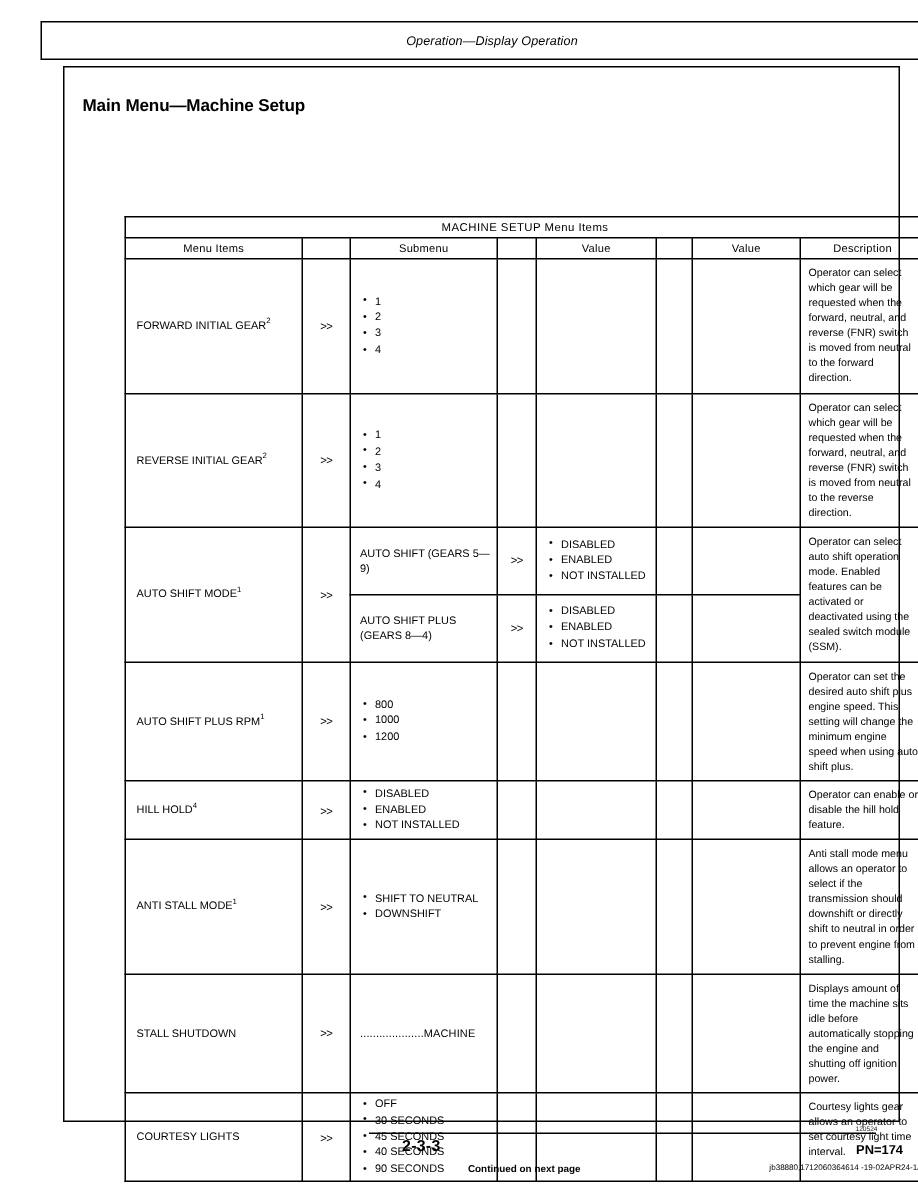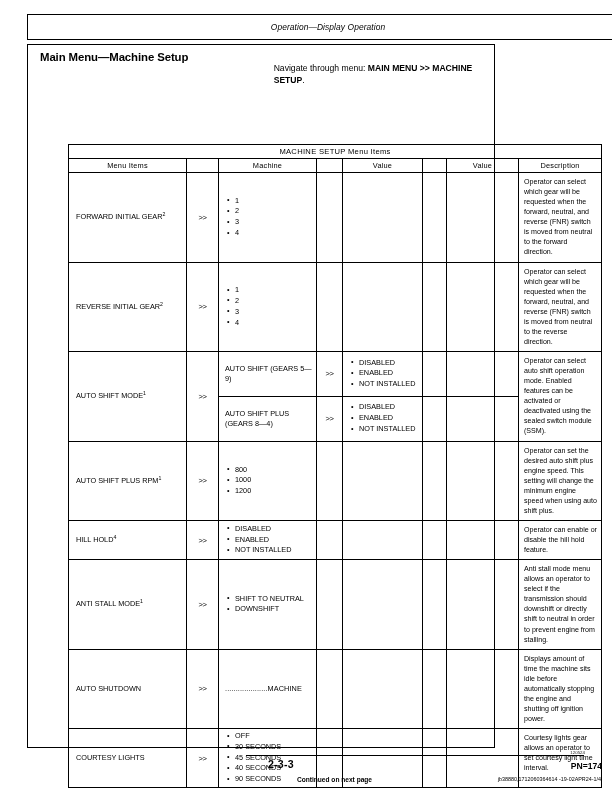--- a/index.html
+++ b/index.html
@@ -28,24 +28,24 @@
   }
   .page-header-title {
     font-style: italic;
     font-size: 8.4px;
     letter-spacing: .1px;
   }
 
   
   .body-frame {
     position: absolute;
-    left: 27px; top: 44px;
-    width: 468px; height: 704px;
+    left: 42px; top: 44px;
+    width: 558px; height: 704px;
     border: 1px solid #000;
-    padding: 6px 12px 0 12px;
+    padding: 20px 12px 0 12px;
   }
 
   
   .intro {
     display: flex;
     gap: 14px;
   }
   .intro-left { width: 272px; }
   .intro-right { width: 258px; padding-top: 11px; }
 
@@ -206,23 +206,20 @@
 
 <div class="page-header">
   <div class="page-header-title">Operation—Display Operation</div>
 </div>
 
 <div class="body-frame">
 
   <div class="intro">
     <div class="intro-left">
       <h1 class="section-title">Main Menu—Machine Setup</h1>
-    </div>
-    <div class="intro-right">
-      <p class="nav-para"><span>Navigate through menu: </span><b>MAIN MENU &gt;&gt; MACHINE SETUP</b><span>.</span></p>
     </div>
   </div>
 
   <table class="menu-table">
     <colgroup>
       <col class="c-menu">
         <col class="c-arrow1">
         <col class="c-sub">
         <col class="c-arrow2">
       <col class="c-val1">
@@ -230,21 +227,21 @@
         <col class="c-val2">
         <col class="c-desc">
     </colgroup>
     <thead>
       <tr>
         <th class="tbl-title" colspan="8">MACHINE SETUP Menu Items</th>
       </tr>
       <tr>
         <th class="col-head">Menu Items</th>
         <th class="col-head"></th>
-        <th class="col-head">Machine</th>
+        <th class="col-head">Submenu</th>
         <th class="col-head"></th>
         <th class="col-head">Value</th>
         <th class="col-head"></th>
         <th class="col-head">Value</th>
         <th class="col-head">Description</th>
       </tr>
     </thead>
     <tbody>
         <tr>
           <td class="menu-name">FORWARD INITIAL GEAR<sup>2</sup></td>
@@ -350,21 +347,21 @@
               <li>DOWNSHIFT</li>
             </ul>
           </td>
           <td class="blank"></td>
           <td class="blank"></td>
           <td class="blank"></td>
           <td class="blank"></td>
           <td class="desc">Anti stall mode menu allows an operator to select if the transmission should downshift or directly shift to neutral in order to prevent engine from stalling.</td>
         </tr>
         <tr>
-          <td class="menu-name">AUTO SHUTDOWN</td>
+          <td class="menu-name">STALL SHUTDOWN</td>
           <td class="arrow">&gt;&gt;</td>
           <td class="sub-text dotted-minutes">....................MACHINE</td>
           <td class="blank"></td>
           <td class="blank"></td>
           <td class="blank"></td>
           <td class="blank"></td>
           <td class="desc">Displays amount of time the machine sits idle before automatically stopping the engine and shutting off ignition power.</td>
         </tr>
         <tr>
           <td class="menu-name">COURTESY LIGHTS</td>

